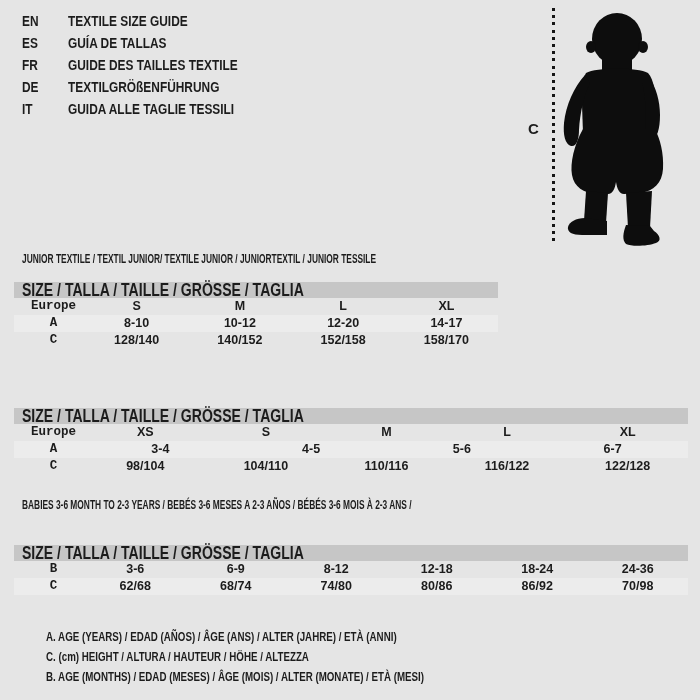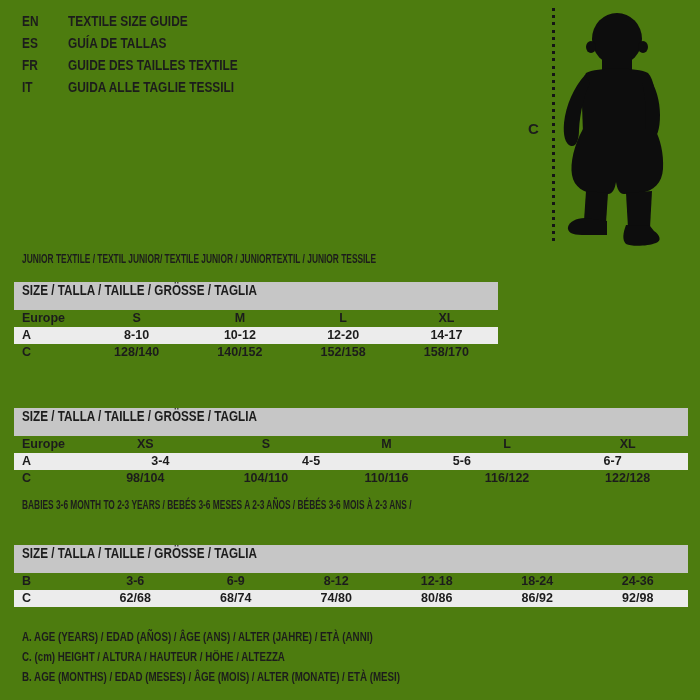--- a/index.html
+++ b/index.html
@@ -1,17 +1,17 @@
 <!DOCTYPE html>
 <html><head>
 <meta charset="utf-8">
 <style>
   html,body{margin:0;padding:0;background:#fff;}
   #canvas{
-    position:relative;width:700px;height:700px;background:#4d7c0f;
+    position:relative;width:700px;height:700px;background:#e5e5e5;
     font-family:"Liberation Sans",sans-serif;color:#1c1c1c;overflow:hidden;
   }
   
   .cond62{display:inline-block;transform:scaleX(0.62);transform-origin:0 50%;white-space:nowrap;}
   .cond78{display:inline-block;transform:scaleX(0.78);transform-origin:0 50%;white-space:nowrap;}
   .cond85{display:inline-block;transform:scaleX(0.85);transform-origin:0 50%;white-space:nowrap;}
 
   
   .langs{position:absolute;left:22px;top:10px;}
   .lrow{display:flex;height:22px;line-height:22px;font-size:14px;font-weight:bold;}
@@ -22,47 +22,51 @@
   .figC{position:absolute;left:528px;top:120px;font-size:15px;font-weight:bold;}
   .toddler{position:absolute;left:558px;top:5px;}
   
   .sec-title{position:absolute;left:22px;font-size:13.5px;font-weight:bold;line-height:15px;white-space:nowrap;}
   .subA{font-size:9px;vertical-align:-2px;}
   
   .stable{position:absolute;left:14px;}
   .t1{width:484px;top:282px;}
   .t2{width:674px;top:408px;}
   .t3{width:674px;top:545px;}
-  .size-bar{height:28px;line-height:16px;background:#c6c6c6;font-size:15px;font-weight:bold;padding-left:8px;}
+  .size-bar{height:16px;line-height:16px;background:#c6c6c6;font-size:18px;font-weight:bold;padding-left:8px;}
   .trow{display:flex;height:17px;line-height:17px;font-size:12.5px;font-weight:bold;}
   .trow.alt{background:#ececec;}
-  .lab{width:71px;padding-left:8px;box-sizing:border-box;text-align:left;}
+  .lab{width:71px;padding-left:8px;box-sizing:border-box;text-align:center;font-family:Liberation Mono, monospace;}
   .val{flex:1;text-align:center;}
   
   .foot{position:absolute;left:22px;top:627px;}
-  .frow{height:20px;line-height:20px;font-size:12.5px;font-weight:bold;white-space:nowrap;}
+  .frow{height:20px;line-height:20px;font-size:12.5px;font-weight:bold;white-space:nowrap;margin-left:24px;}
   svg .ink{fill:#0d0d0d;}
 </style>
 </head>
 <body>
 
 <div id="canvas">
 
   <div class="langs">
     <div class="lrow">
       <span class="lcode"><span class="cond85">EN</span></span>
       <span class="cond85">TEXTILE SIZE GUIDE</span>
     </div>
     <div class="lrow">
       <span class="lcode"><span class="cond85">ES</span></span>
       <span class="cond85">GUÍA DE TALLAS</span>
     </div>
     <div class="lrow">
       <span class="lcode"><span class="cond85">FR</span></span>
       <span class="cond85">GUIDE DES TAILLES TEXTILE</span>
+    </div>
+    <div class="lrow">
+      <span class="lcode"><span class="cond85">DE</span></span>
+      <span class="cond85">TEXTILGRÖßENFÜHRUNG</span>
     </div>
     <div class="lrow">
       <span class="lcode"><span class="cond85">IT</span></span>
       <span class="cond85">GUIDA ALLE TAGLIE TESSILI</span>
     </div>
   </div>
 
   <div class="figC">C</div>
   <div class="dotline"></div>
   <svg class="toddler" width="140" height="245" viewBox="0 0 140 245" aria-hidden="true">
@@ -157,21 +161,21 @@
       <span class="val">18-24</span>
       <span class="val">24-36</span>
     </div>
     <div class="trow alt">
       <span class="lab">C</span>
       <span class="val">62/68</span>
       <span class="val">68/74</span>
       <span class="val">74/80</span>
       <span class="val">80/86</span>
       <span class="val">86/92</span>
-      <span class="val">92/98</span>
+      <span class="val">70/98</span>
     </div>
   </div>
 
   <div class="foot">
     <div class="frow"><span class="cond78">A. AGE (YEARS) / EDAD (AÑOS) / ÂGE (ANS) / ALTER (JAHRE) / ETÀ (ANNI)</span></div>
     <div class="frow"><span class="cond78">C. (cm) HEIGHT / ALTURA / HAUTEUR / HÖHE / ALTEZZA</span></div>
     <div class="frow"><span class="cond78">B. AGE (MONTHS) / EDAD (MESES) / ÂGE (MOIS) / ALTER (MONATE) / ETÀ (MESI)</span></div>
   </div>
 
 </div>

